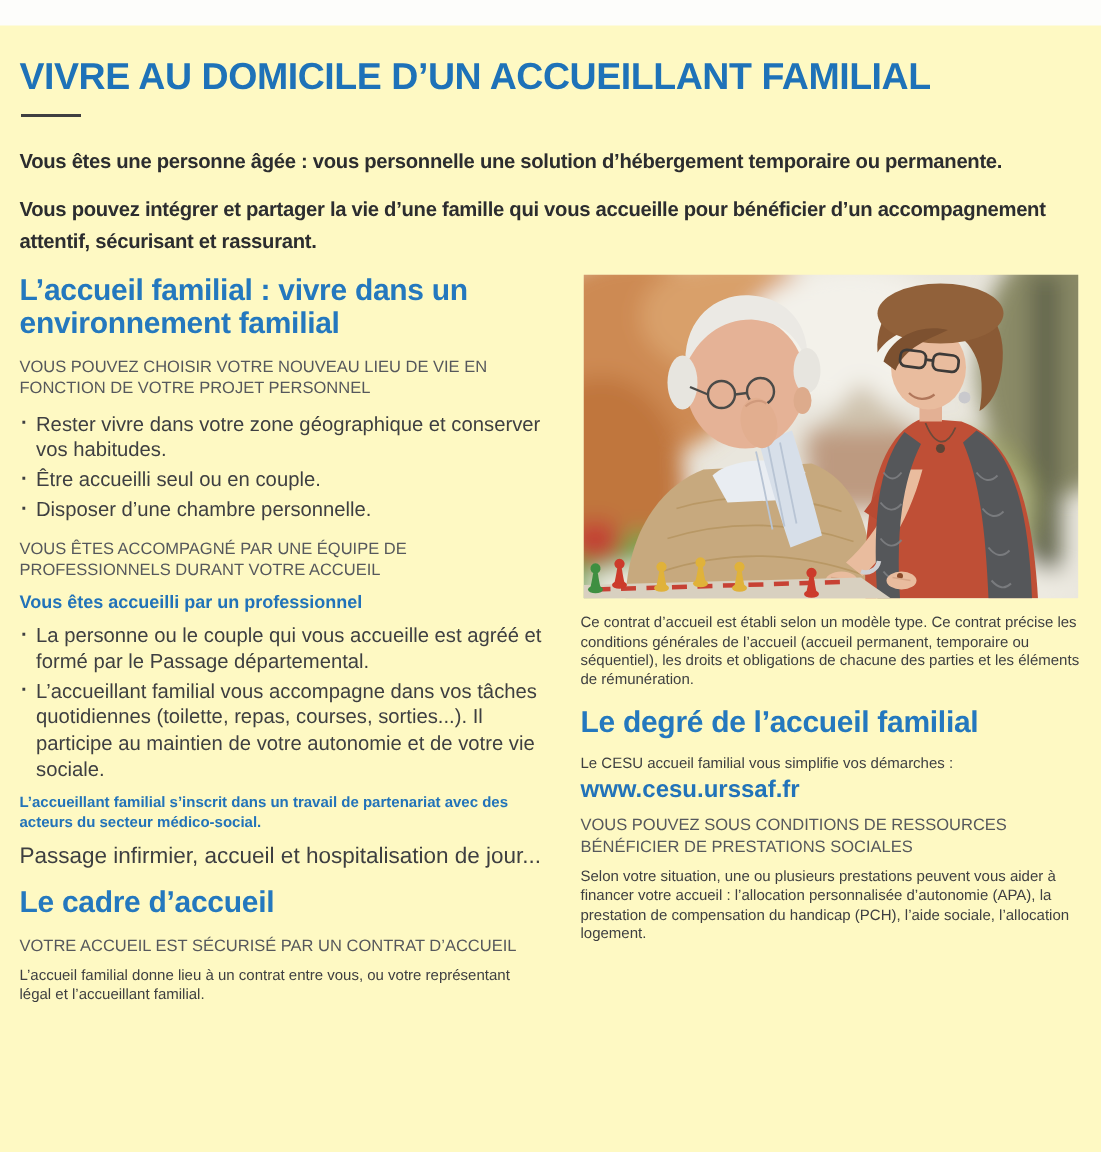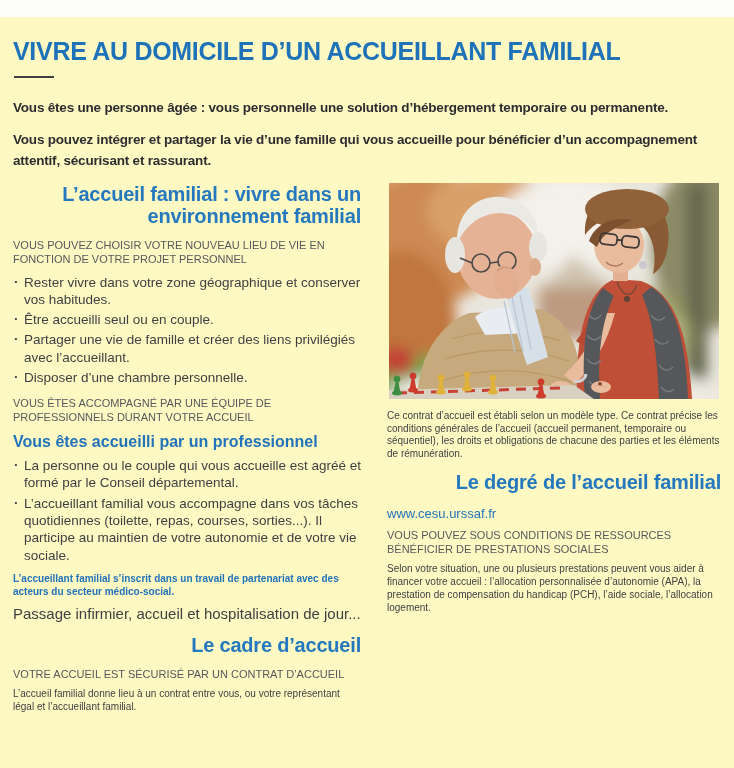--- a/index.html
+++ b/index.html
@@ -13,35 +13,35 @@
   .title-dash { width:40px; height:2px; background:#3f3f41; margin:0 0 20px 1px; }
   .intro p { font-size:13.5px; font-weight:bold; color:#2c2d2f; letter-spacing:-0.2px;
     line-height:1.5; margin:0 0 12px 0; }
 
   
   .columns { display:flex; gap:26px; margin-top:8px; }
   .col-left  { width:348px; flex:none; }
   .col-right { width:334px; flex:none; }
 
   h2 { font-size:20px; font-weight:bold; color:#2478be; letter-spacing:-0.2px;
-    line-height:1.13; margin:0 0 10px 0;text-align:right; }
+    line-height:1.13; margin:0 0 10px 0; }
   .caps { font-size:11px; color:#56585c; line-height:1.3; margin:0 0 7px 0; }
   .body-p { font-size:10px; color:#3e3f41; line-height:1.28; margin:0 0 10px 0; }
   ul.bullets { list-style:none; margin:0 0 8px 0; padding:0; }
   ul.bullets li { position:relative; padding-left:11px; font-size:13.5px;
     line-height:1.28; margin-bottom:3px; color:#3e3f41; }
   ul.bullets li::before { content:"·"; position:absolute; left:1px; top:-1px;
     font-weight:bold; color:#3e3f41; }
-  .blue-sub { font-size:16px; font-weight:bold; color:#2273b9; line-height:1.28;
+  .blue-sub { font-size:12px; font-weight:bold; color:#2273b9; line-height:1.28;
     margin:0 0 5px 0; }
   .blue-note { font-size:10px; font-weight:bold; color:#2273b9; line-height:1.3;
     margin:8px 0 6px 0; }
   .note { font-size:15px; line-height:1.28; margin:0 0 11px 0; }
   .mb0 { margin-bottom:2px; }
-  .link { display:inline-block; font-size:13px; font-weight:normal; color:#2273b9;
+  .link { display:inline-block; font-size:16px; font-weight:bold; color:#2273b9;
     text-decoration:none; margin:0 0 7px 0; cursor:pointer; }
 
   
   .photo { width:330px; height:216px; margin:0 0 11px 2px; overflow:hidden; }
   .photo svg { display:block; width:100%; height:100%; }
 
   .gap-top { margin-top:10px; }
 </style>
 </head>
 <body>
@@ -58,29 +58,28 @@
 
   <div class="columns">
 
     <div class="col-left">
       <h2>L’accueil familial : vivre dans un environnement familial</h2>
       <p class="caps">VOUS POUVEZ CHOISIR VOTRE NOUVEAU LIEU DE VIE EN FONCTION DE VOTRE PROJET PERSONNEL</p>
 
       <ul class="bullets">
         <li>Rester vivre dans votre zone géographique et conserver vos habitudes.</li>
         <li>Être accueilli seul ou en couple.</li>
-        <li>Partager une vie de famille et créer des liens privilégiés avec l’accueillant.</li>
         <li>Disposer d’une chambre personnelle.</li>
       </ul>
 
       <p class="caps gap-top">VOUS ÊTES ACCOMPAGNÉ PAR UNE ÉQUIPE DE PROFESSIONNELS DURANT VOTRE ACCUEIL</p>
       <p class="blue-sub">Vous êtes accueilli par un professionnel</p>
 
       <ul class="bullets">
-        <li>La personne ou le couple qui vous accueille est agréé et formé par le Conseil départemental.</li>
+        <li>La personne ou le couple qui vous accueille est agréé et formé par le Passage départemental.</li>
         <li>L’accueillant familial vous accompagne dans vos tâches quotidiennes (toilette, repas, courses, sorties...). Il participe au maintien de votre autonomie et de votre vie sociale.</li>
       </ul>
 
       <p class="blue-note">L’accueillant familial s’inscrit dans un travail de partenariat avec des acteurs du secteur médico-social.</p>
       <p class="note">Passage infirmier, accueil et hospitalisation de jour...</p>
 
       <h2>Le cadre d’accueil</h2>
       <p class="caps">VOTRE ACCUEIL EST SÉCURISÉ PAR UN CONTRAT D’ACCUEIL</p>
       <p class="body-p">L’accueil familial donne lieu à un contrat entre vous, ou votre représentant légal et l’accueillant familial.</p>
     </div>
@@ -211,20 +210,21 @@
                   <path d="M-3.5,-1 C-2,-7 -2,-9 -1.5,-11 a3.4,3.4 0 1 1 3,0 C2,-9 2,-7 3.5,-1 Z"></path>
                 </g>
             </g>
           </g>
         </svg>
       </div>
 
       <p class="body-p">Ce contrat d’accueil est établi selon un modèle type. Ce contrat précise les conditions générales de l’accueil (accueil permanent, temporaire ou séquentiel), les droits et obligations de chacune des parties et les éléments de rémunération.</p>
 
       <h2>Le degré de l’accueil familial</h2>
+      <p class="body-p mb0">Le CESU accueil familial vous simplifie vos démarches :</p>
       <a class="link">www.cesu.urssaf.fr</a>
 
       <p class="caps">VOUS POUVEZ SOUS CONDITIONS DE RESSOURCES BÉNÉFICIER DE PRESTATIONS SOCIALES</p>
       <p class="body-p">Selon votre situation, une ou plusieurs prestations peuvent vous aider à financer votre accueil : l’allocation personnalisée d’autonomie (APA), la prestation de compensation du handicap (PCH), l’aide sociale, l’allocation logement.</p>
     </div>
 
   </div>
 </div>
 
 </body></html>

